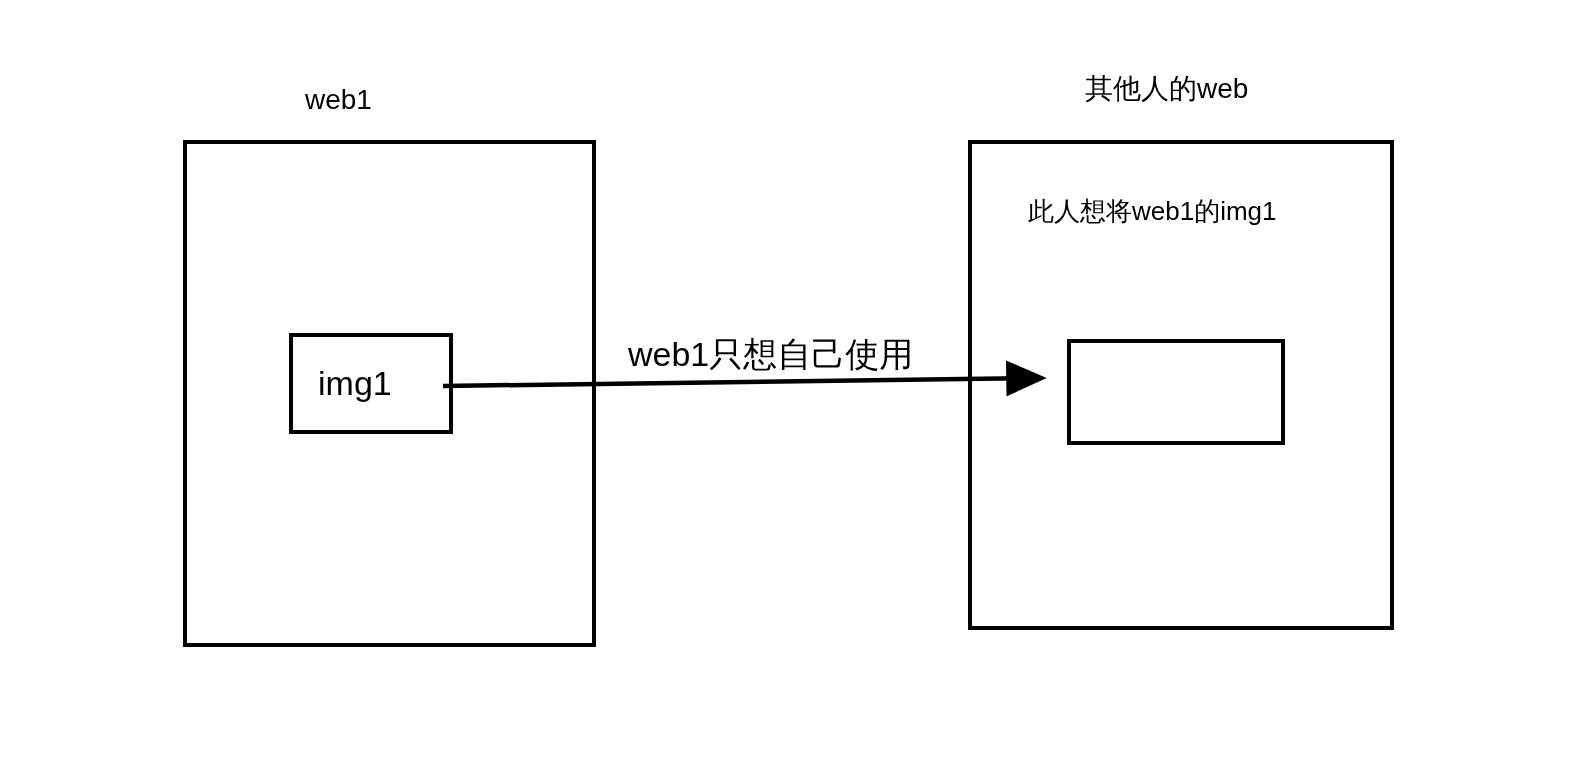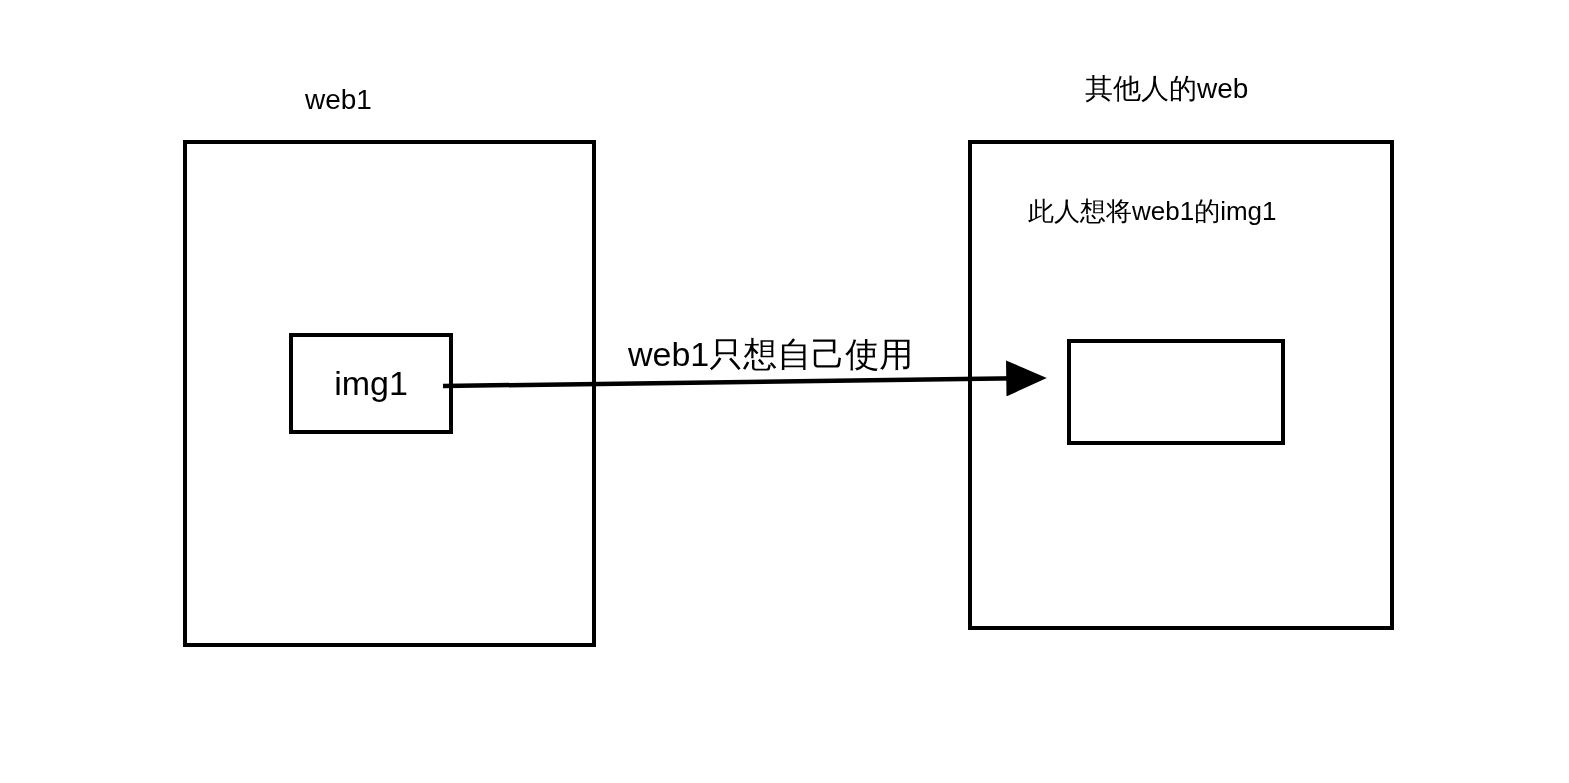--- a/index.html
+++ b/index.html
@@ -28,22 +28,23 @@
   #web1-box  { left: 183px; top: 140px; width: 413px; height: 507px; }
   #other-box { left: 968px; top: 140px; width: 426px; height: 490px; }
   #web1-title  { left: 305px; top: 80px; }
   #other-title { left: 1085px; top: 69px; }
   .inner-box {
     position: absolute;
     border: 4px solid var(--ink, #000000);
     box-sizing: border-box;
     display: flex;
     align-items: center;
-    justify-content: center;
+    justify-content: flex-start;
     font-size: 34px;
+    padding-left: 25px;
   }
   #img1-box { left: 289px; top: 333px; width: 164px; height: 101px; }
   #embed-placeholder-box { left: 1067px; top: 339px; width: 218px; height: 106px; }
   .note {
     position: absolute;
     left: 1012px;
     top: 188px;
     font-size: 26px;
     line-height: 46px;
     white-space: nowrap;

